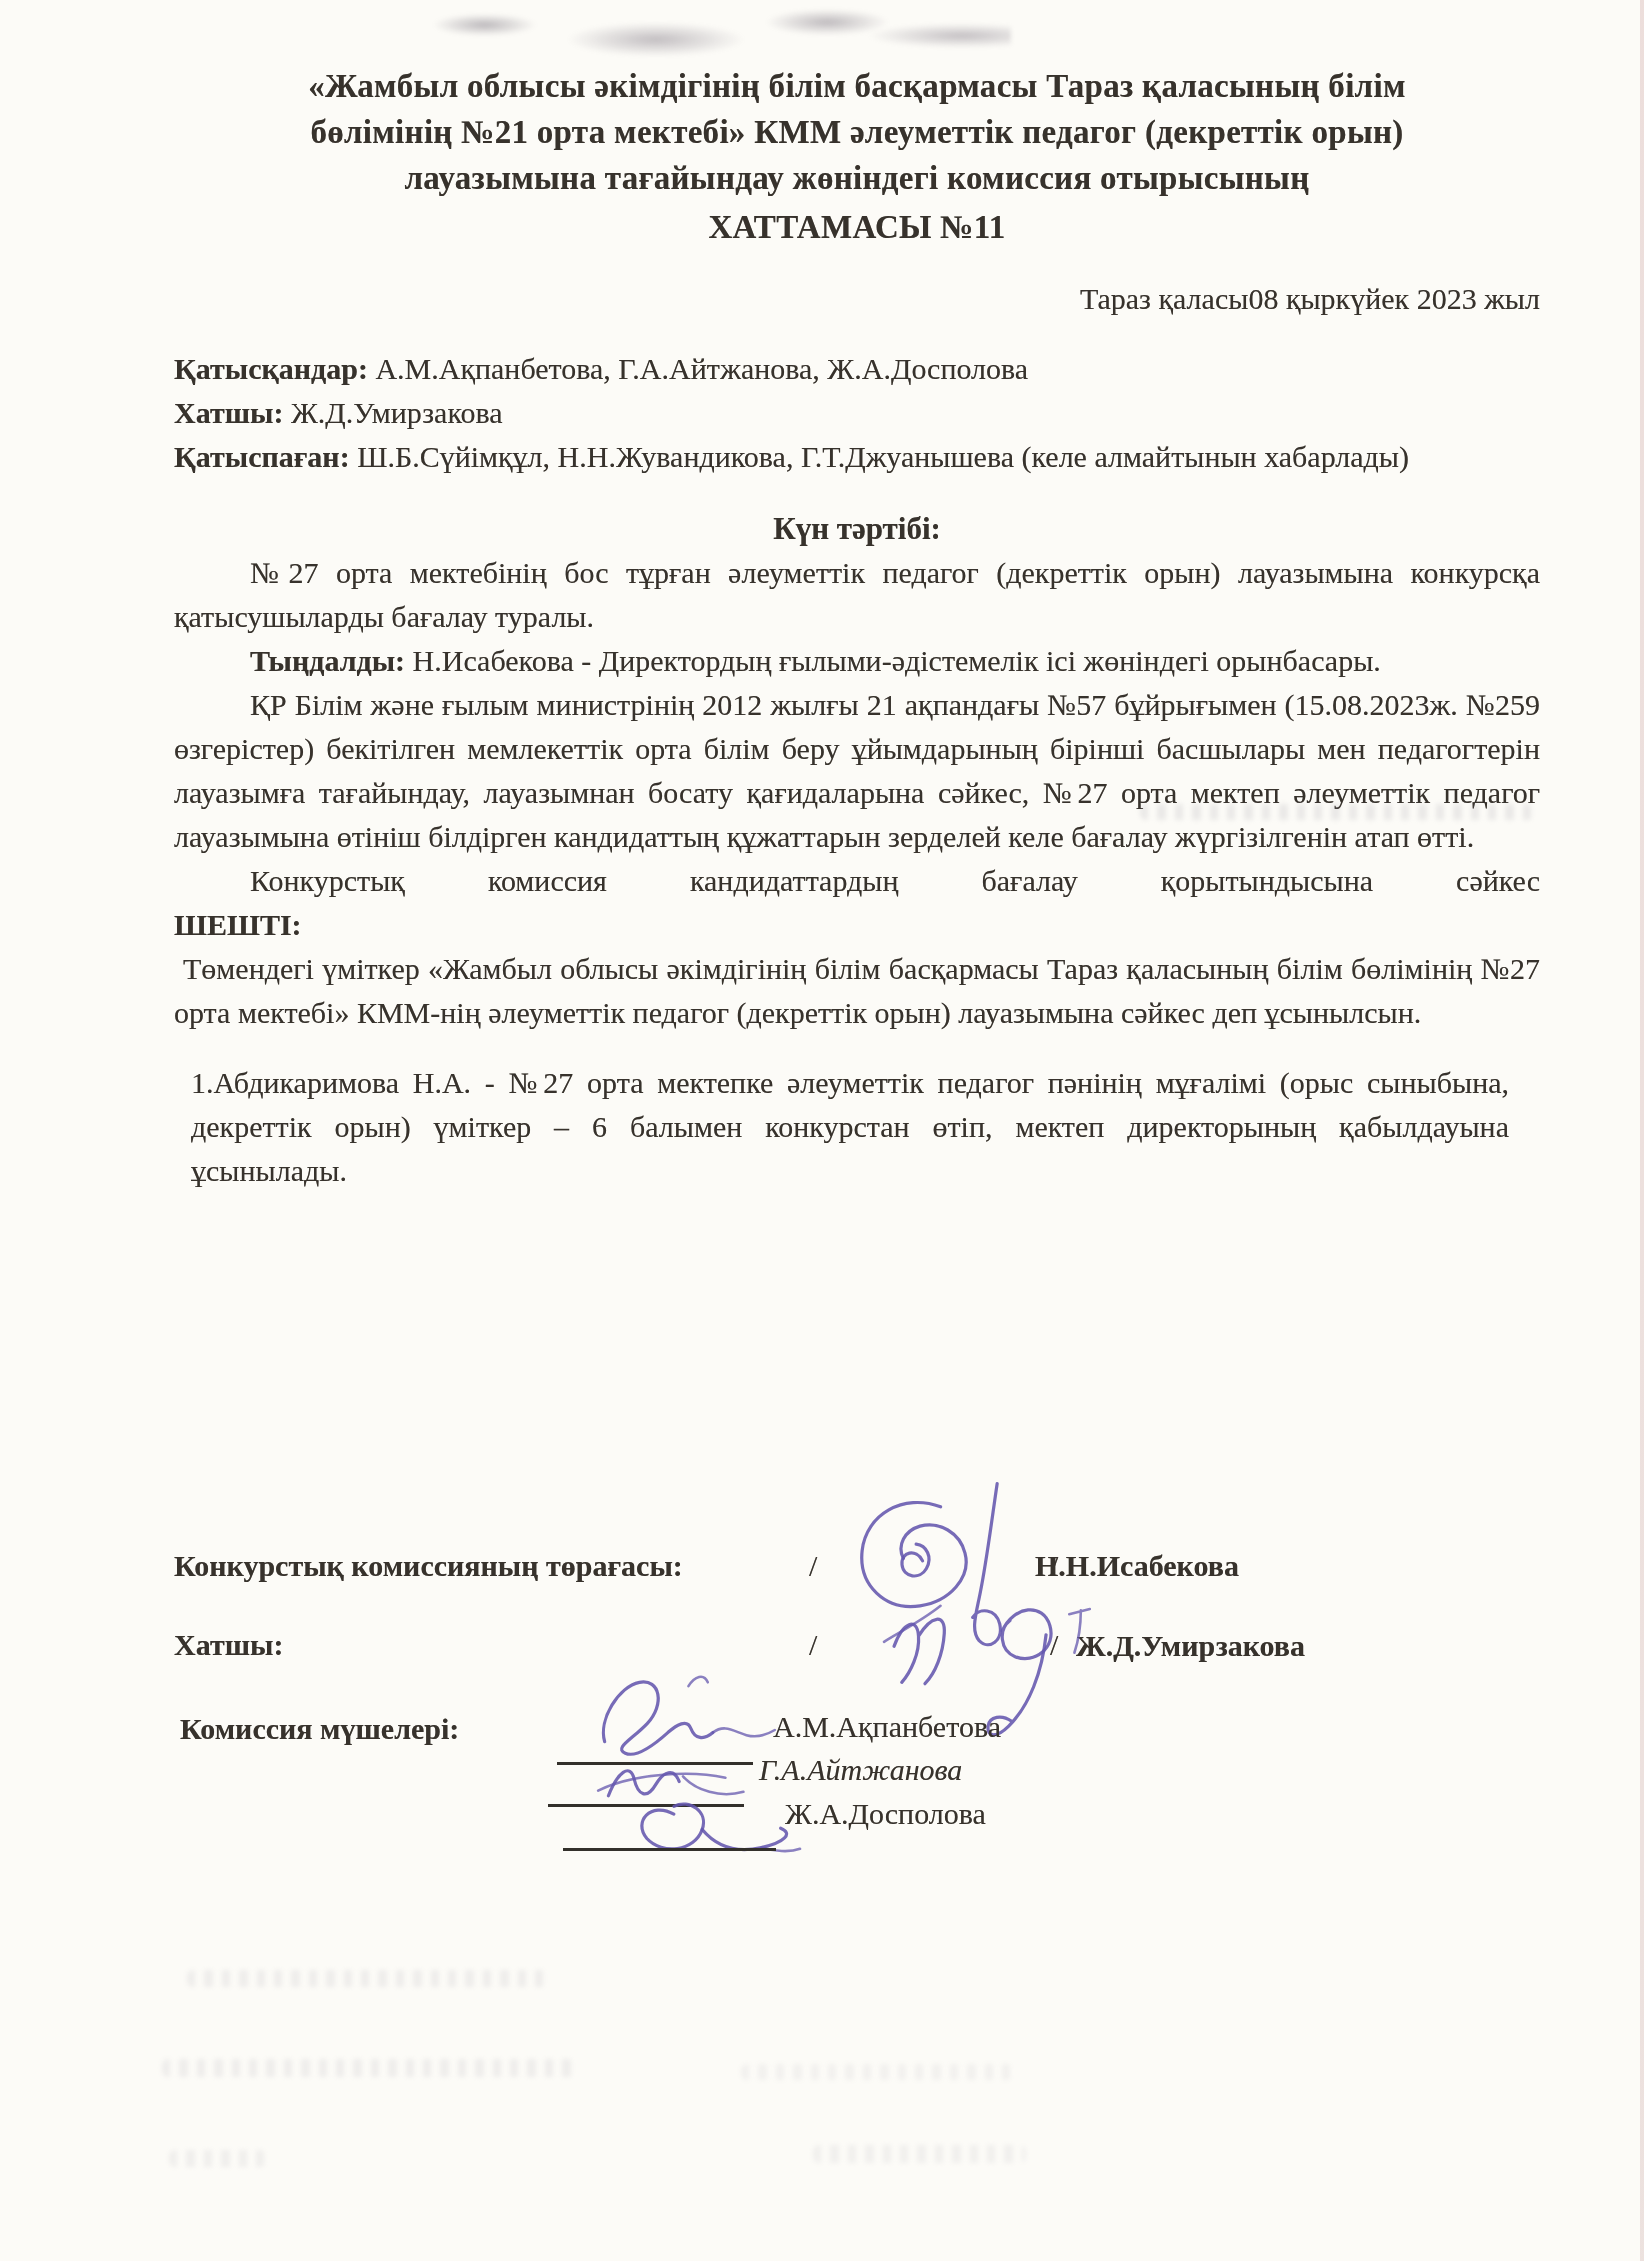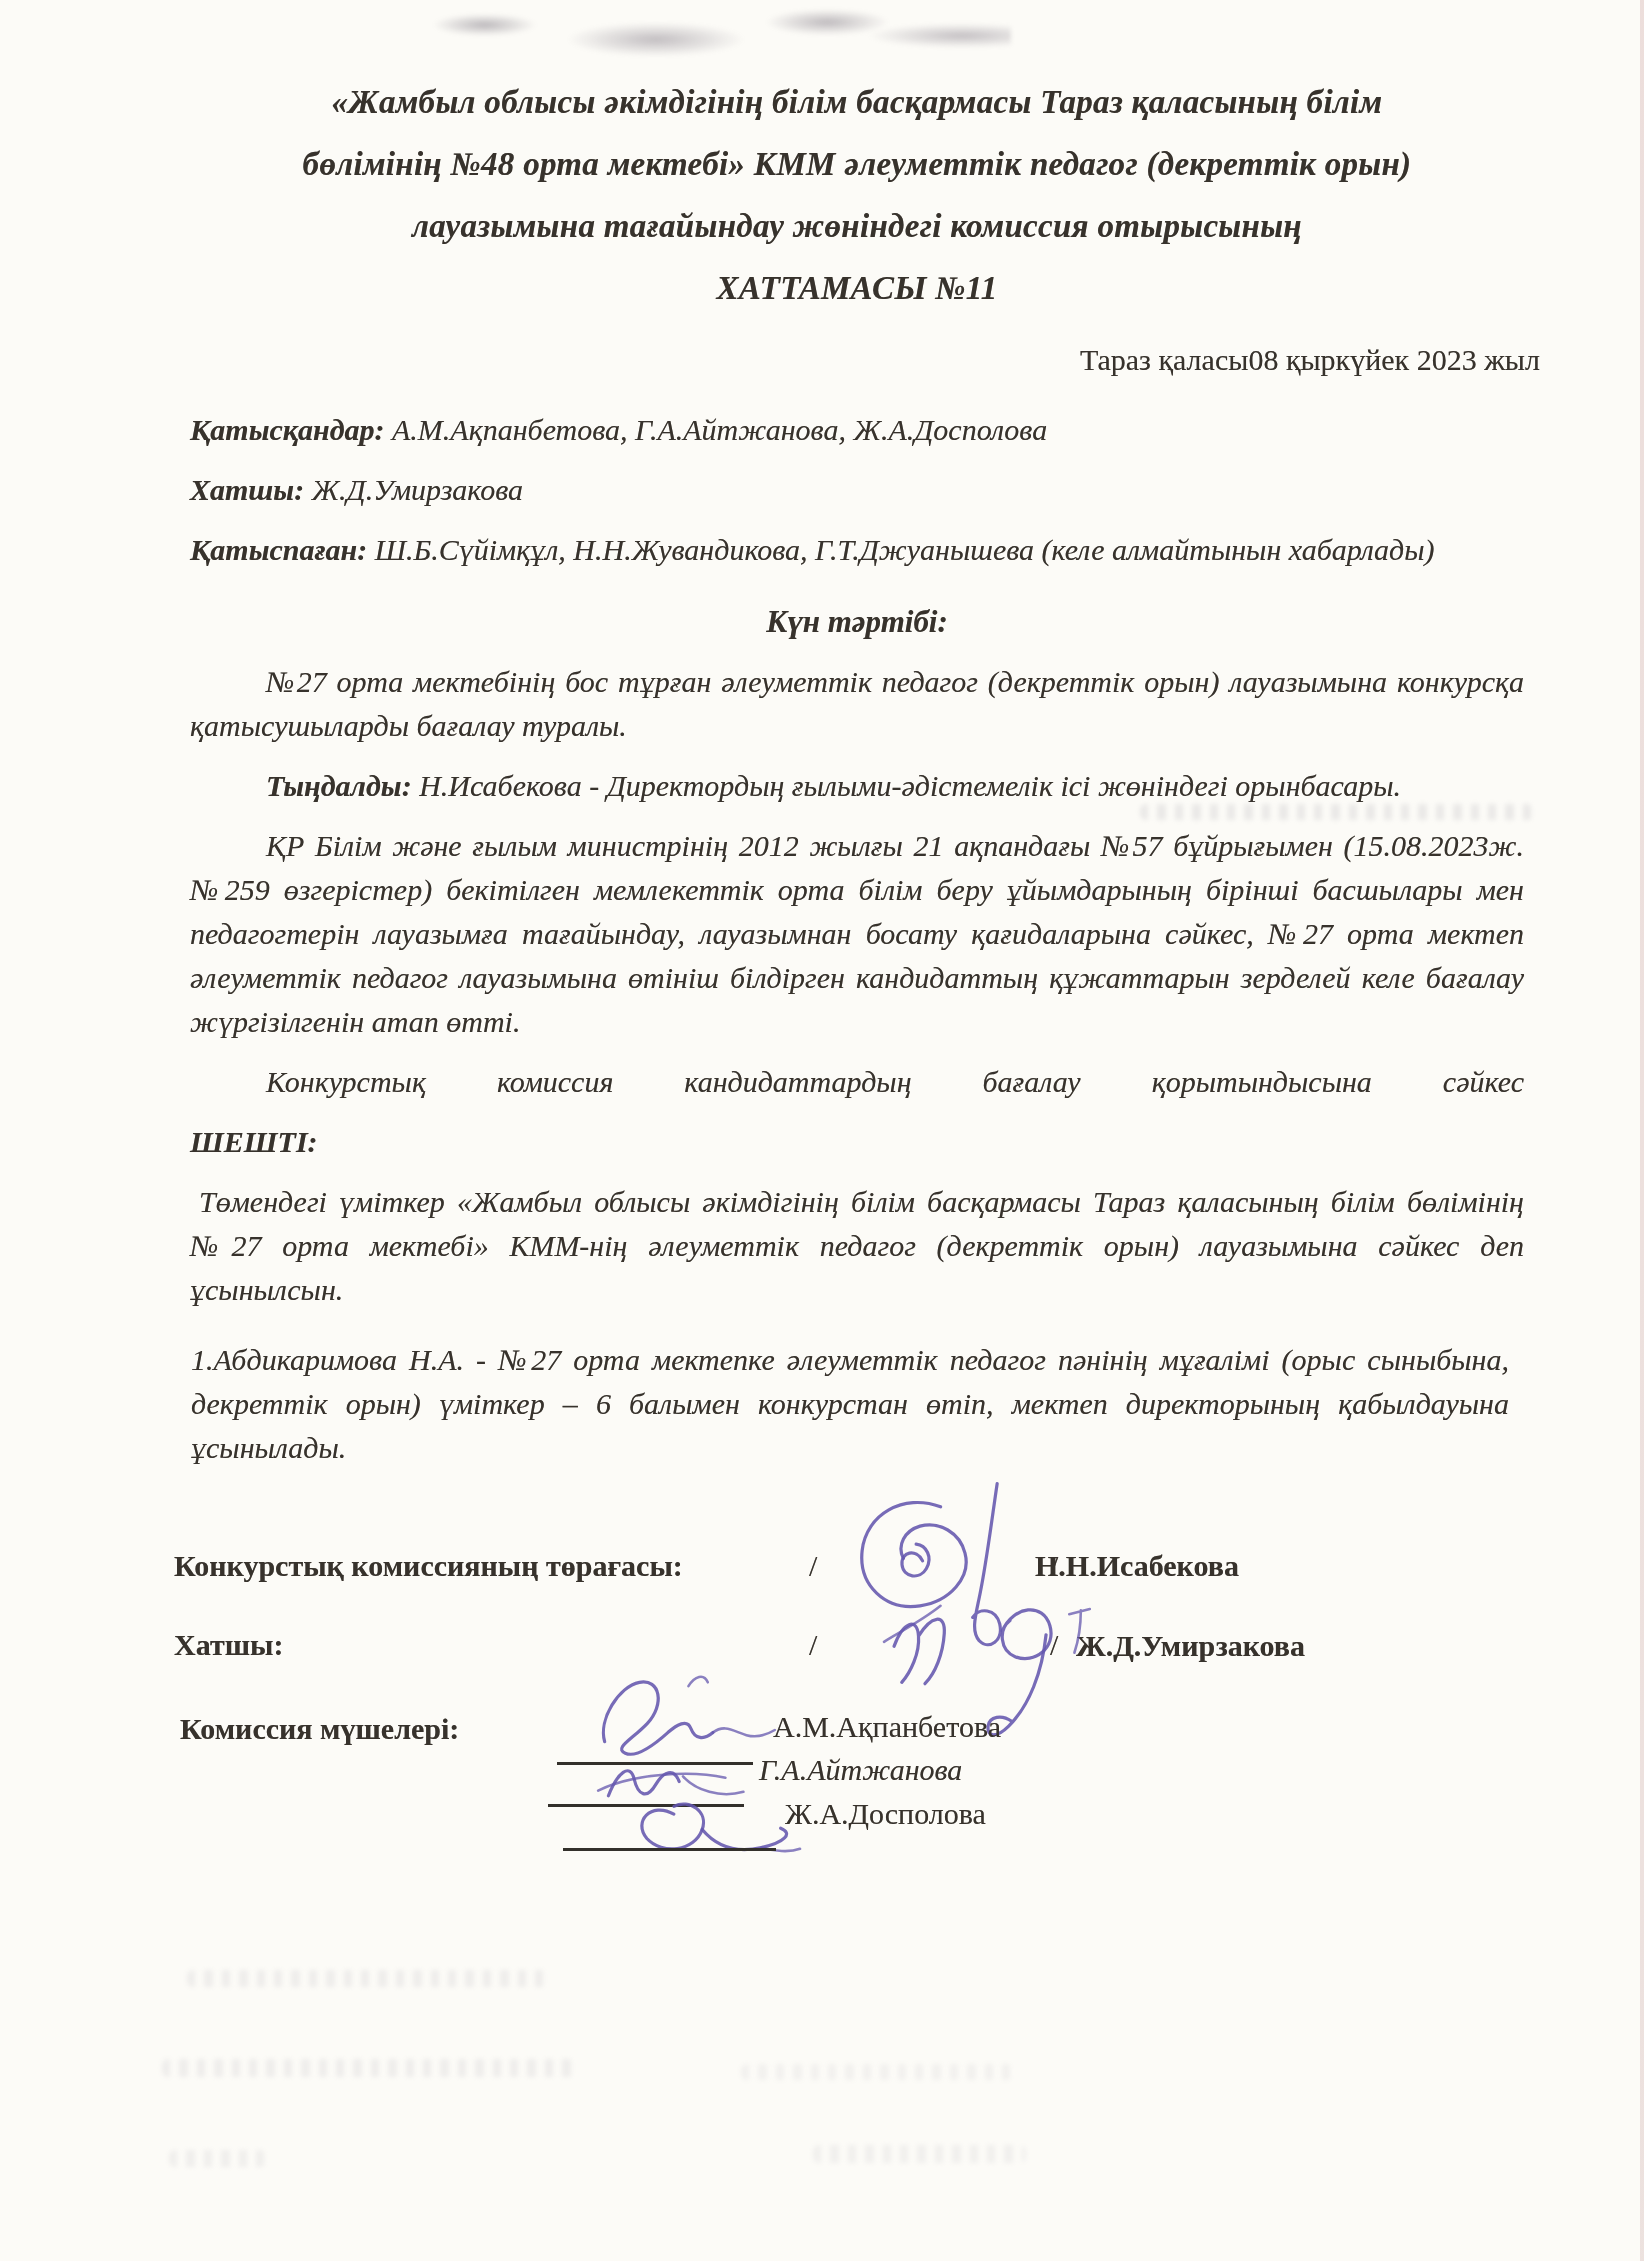--- a/index.html
+++ b/index.html
@@ -13,21 +13,21 @@
     overflow:hidden;
     box-sizing:border-box;
     padding:63px 104px 0 174px;
     text-shadow:0 0 0.6px rgba(62,56,50,.5);
   }
   .page::after {
     content:""; position:absolute; right:0; top:0; width:4.5px; height:100%;
     background:linear-gradient(to bottom, rgba(207,168,168,.35), rgba(190,150,150,.25));
     pointer-events:none;
   }
-  p, h1, h2 { margin:16px;font-style:italic; }
+  p, h1, h2 { margin:0; }
   .title-line {
     font-weight:bold; font-size:33px; line-height:46px; text-align:center;
     letter-spacing:0.3px;
   }
   .protocol-line { margin-top:2.6px; }
   .dateline {
     margin-top:27px; display:flex; justify-content:flex-end;
     font-size:30px; line-height:44px;
   }
   .att-block { margin-top:26px; }
@@ -91,21 +91,21 @@
 </style>
 </head>
 <body>
 
 <div class="page">
 
   <div class="artifact top-smudge"></div>
 
   <header>
     <h1 class="title-line">«Жамбыл облысы әкімдігінің білім басқармасы  Тараз қаласының білім</h1>
-    <h1 class="title-line">бөлімінің  №48 орта мектебі»  КММ әлеуметтік педагог (декреттік орын)</h1>
+    <h1 class="title-line">бөлімінің  №21 орта мектебі»  КММ әлеуметтік педагог (декреттік орын)</h1>
     <h1 class="title-line">лауазымына тағайындау жөніндегі комиссия отырысының</h1>
     <h1 class="title-line protocol-line">ХАТТАМАСЫ №11</h1>
   </header>
 
   <div class="dateline">
     <span>Тараз қаласы</span>
     <span>08 қыркүйек 2023 жыл</span>
   </div>
 
   <div class="att-block">

